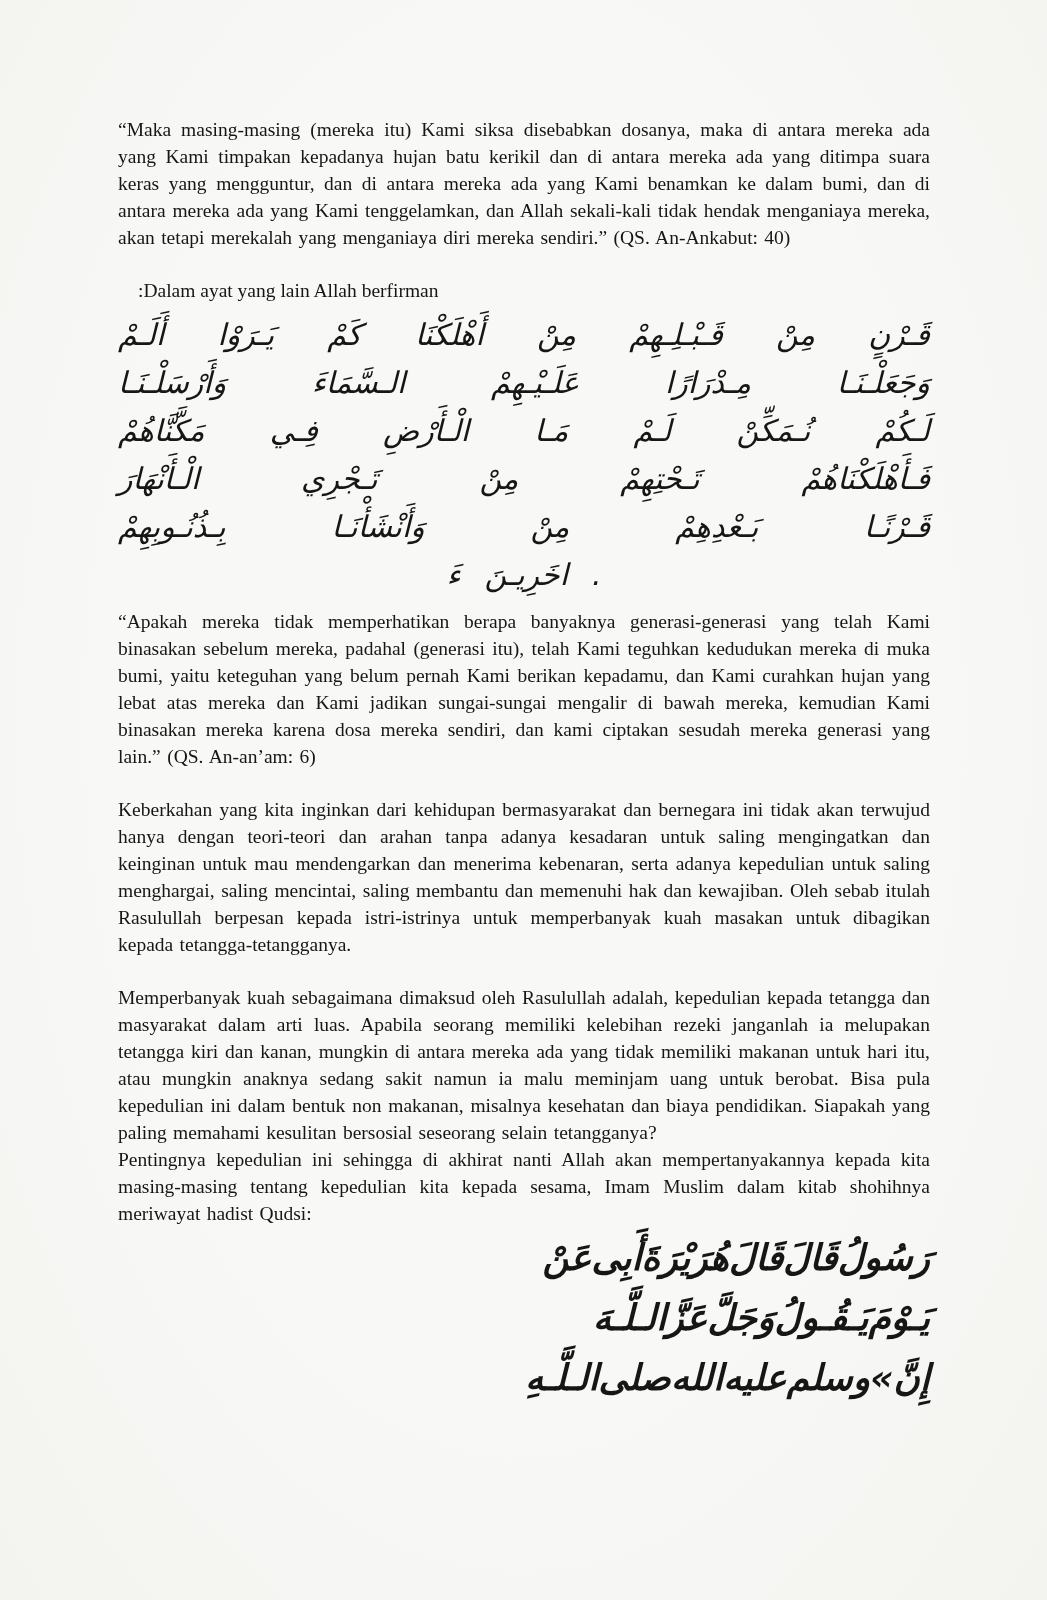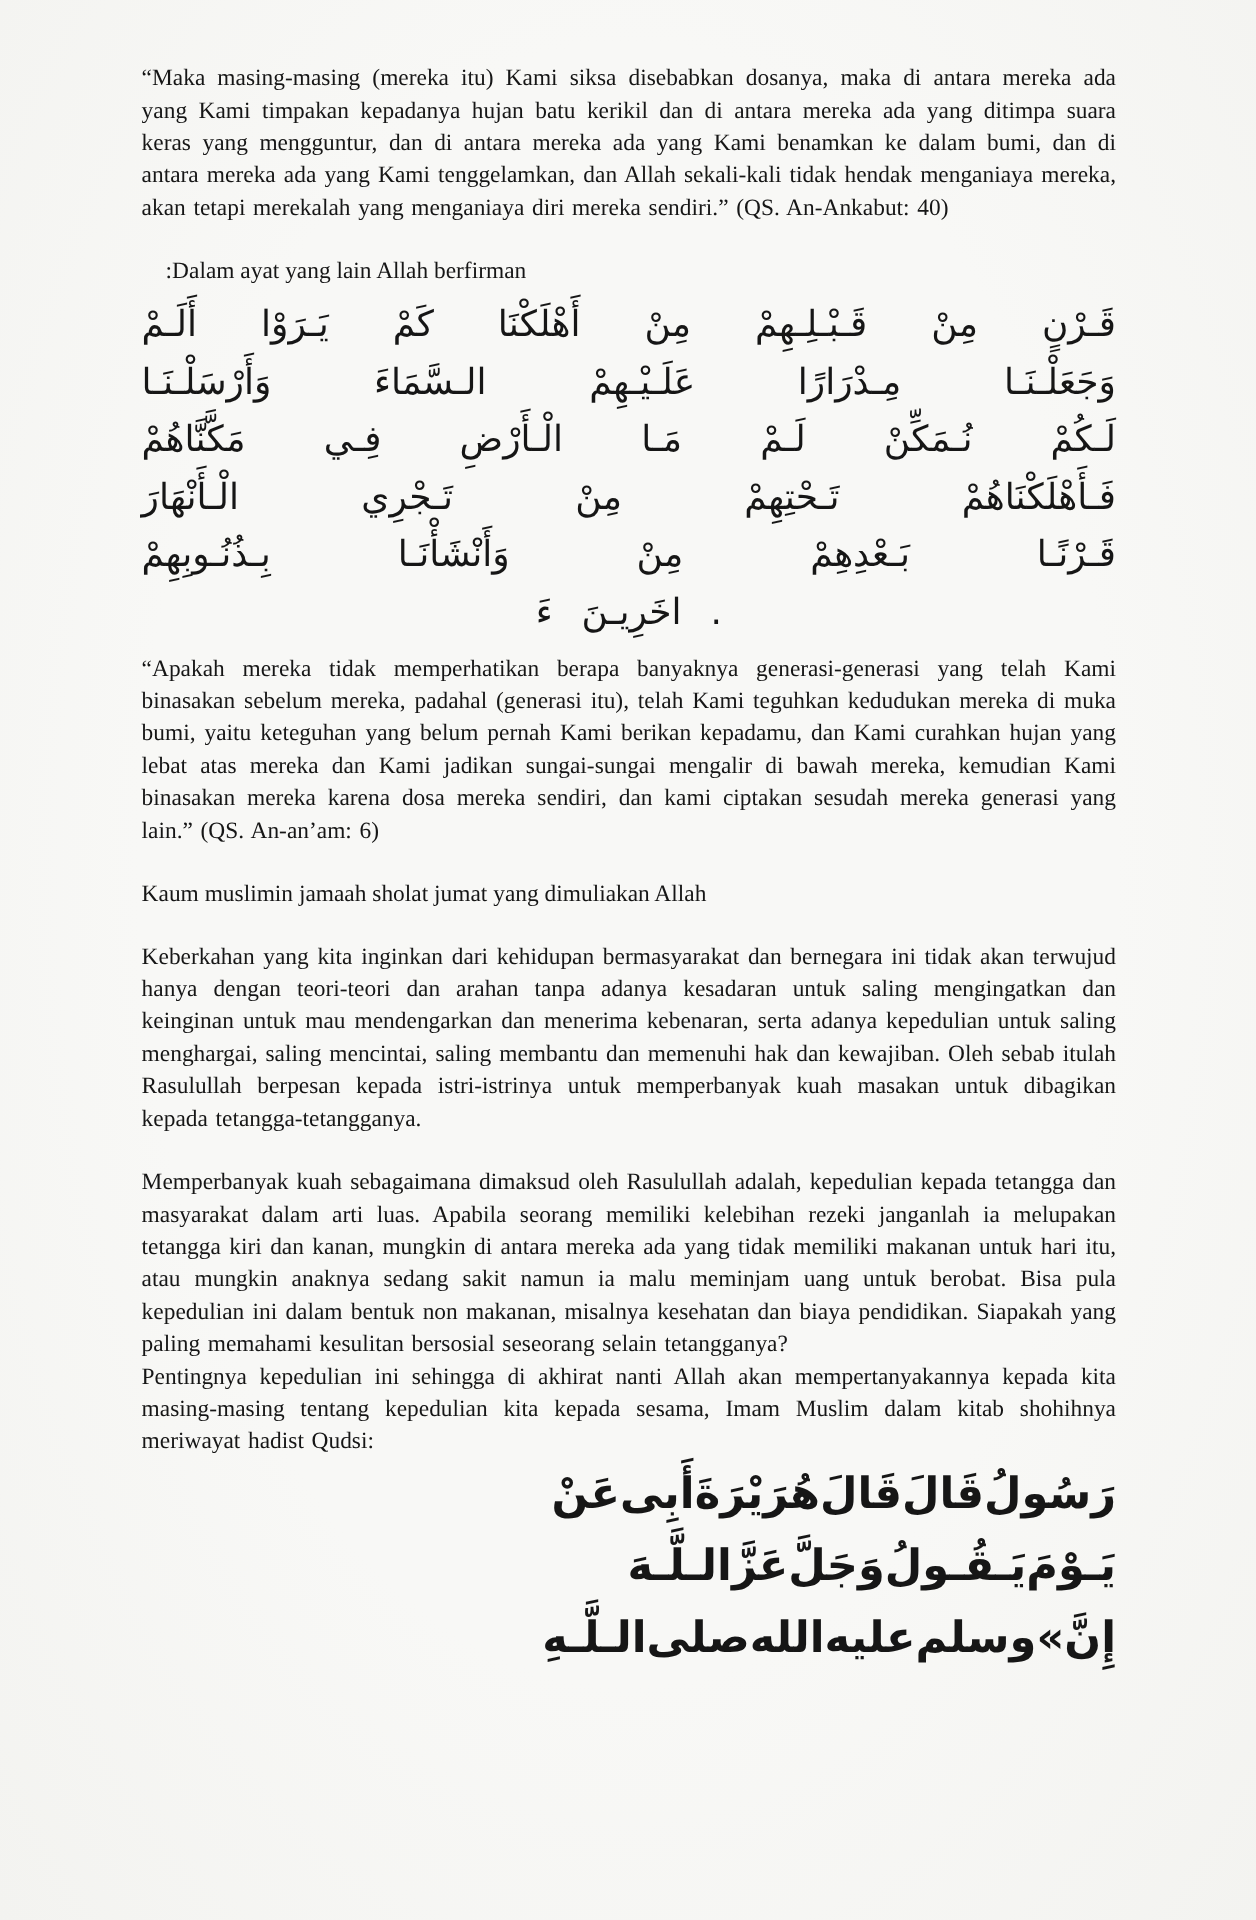--- a/index.html
+++ b/index.html
@@ -2,21 +2,21 @@
 <html><head>
 <meta charset="utf-8">
 <style>
   html,body { margin:0; padding:0; background:#e9e9e7; }
   .page {
     position:relative;
     width:1047px; height:1600px;
     margin:0 auto;
     background: radial-gradient(ellipse at 50% 45%, #f8f8f6 55%, #f3f3f0 100%);
     box-sizing:border-box;
-    padding:52px 117px 0 118px;
+    padding:116px 117px 0 118px;
     color:#161616;
     font-family:"Liberation Serif","DejaVu Serif",serif;
     overflow:hidden;
   }
   .par {
     font-size:19.5px; line-height:27px;
     text-align:justify;
     margin:0 0 26px 0;
     word-spacing:1.5px;
   }
@@ -32,21 +32,21 @@
     display:flex; direction:ltr;
     justify-content:space-between; align-items:center;
     font-family:"DejaVu Sans","DejaVu Serif",sans-serif;
     font-size:30px; height:48px;
     white-space:nowrap;
   }
   .ar-line.center { justify-content:center; gap:24px; }
   .hadith .ar-line {
     font-size:36px; font-weight:bold; height:60px;justify-content:flex-end;
   }
-  .ar-word { display:inline-block; }
+  .ar-word { display:inline-block;font-style:italic; }
 </style>
 </head>
 <body>
 
 <div class="page">
 
   <p class="par">“Maka masing-masing (mereka itu) Kami siksa disebabkan dosanya, maka di antara mereka ada yang Kami timpakan kepadanya hujan batu kerikil dan di antara mereka ada yang ditimpa suara keras yang mengguntur, dan di antara mereka ada yang Kami benamkan ke dalam bumi, dan di antara mereka ada yang Kami tenggelamkan, dan Allah sekali-kali tidak hendak menganiaya mereka, akan tetapi merekalah yang menganiaya diri mereka sendiri.” (QS. An-Ankabut: 40)</p>
 
   <p class="line intro">:Dalam ayat yang lain Allah berfirman</p>
 
@@ -93,21 +93,20 @@
       </div>
     <div class="ar-line center">
         <span class="ar-word">ءَ</span>
         <span class="ar-word">اخَرِيـنَ</span>
         <span class="ar-word">.</span>
       </div>
   </div>
 
   <p class="par">“Apakah mereka tidak memperhatikan berapa banyaknya generasi-generasi yang telah Kami binasakan sebelum mereka, padahal (generasi itu), telah Kami teguhkan kedudukan mereka di muka bumi, yaitu keteguhan yang belum pernah Kami berikan kepadamu, dan Kami curahkan hujan yang lebat atas mereka dan Kami jadikan sungai-sungai mengalir di bawah mereka, kemudian Kami binasakan mereka karena dosa mereka sendiri, dan kami ciptakan sesudah mereka generasi yang lain.” (QS. An-an’am: 6)</p>
 
-  <p class="line">Kaum muslimin jamaah sholat jumat yang dimuliakan Allah</p>
 
   <p class="par">Keberkahan yang kita inginkan dari kehidupan bermasyarakat dan bernegara ini tidak akan terwujud hanya dengan teori-teori dan arahan tanpa adanya kesadaran untuk saling mengingatkan dan keinginan untuk mau mendengarkan dan menerima kebenaran, serta adanya kepedulian untuk saling menghargai, saling mencintai, saling membantu dan memenuhi hak dan kewajiban. Oleh sebab itulah Rasulullah berpesan kepada istri-istrinya untuk memperbanyak kuah masakan untuk dibagikan kepada tetangga-tetangganya.</p>
 
   <p class="par tight">Memperbanyak kuah sebagaimana dimaksud oleh Rasulullah adalah, kepedulian kepada tetangga dan masyarakat dalam arti luas. Apabila seorang memiliki kelebihan rezeki janganlah ia melupakan tetangga kiri dan kanan, mungkin di antara mereka ada yang tidak memiliki makanan untuk hari itu, atau mungkin anaknya sedang sakit namun ia malu meminjam uang untuk berobat. Bisa pula kepedulian ini dalam bentuk non makanan, misalnya kesehatan dan biaya pendidikan. Siapakah yang paling memahami kesulitan bersosial seseorang selain tetangganya?</p>
 
   <p class="par tight">Pentingnya kepedulian ini sehingga di akhirat nanti Allah akan mempertanyakannya kepada kita masing-masing tentang kepedulian kita kepada sesama, Imam Muslim dalam kitab shohihnya meriwayat hadist Qudsi:</p>
 
   <div class="ar-block hadith">
     <div class="ar-line">
         <span class="ar-word">عَنْ</span>

